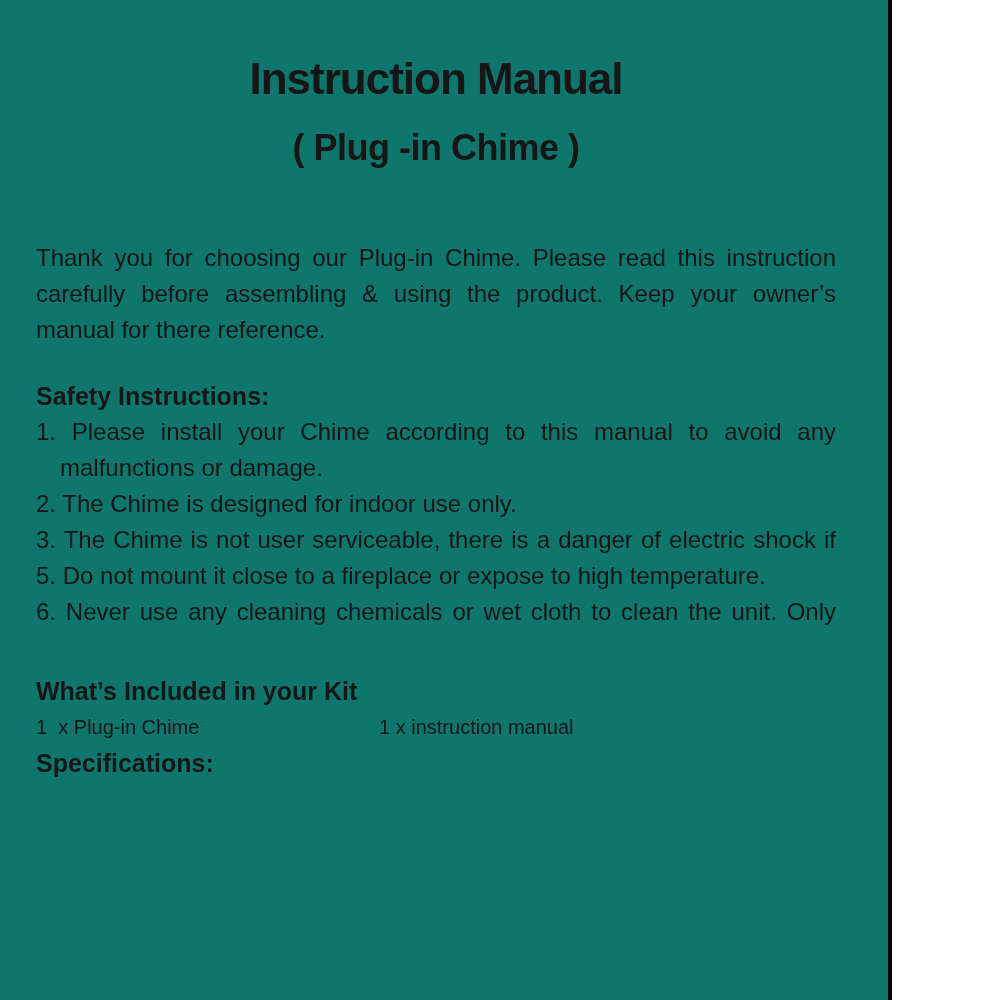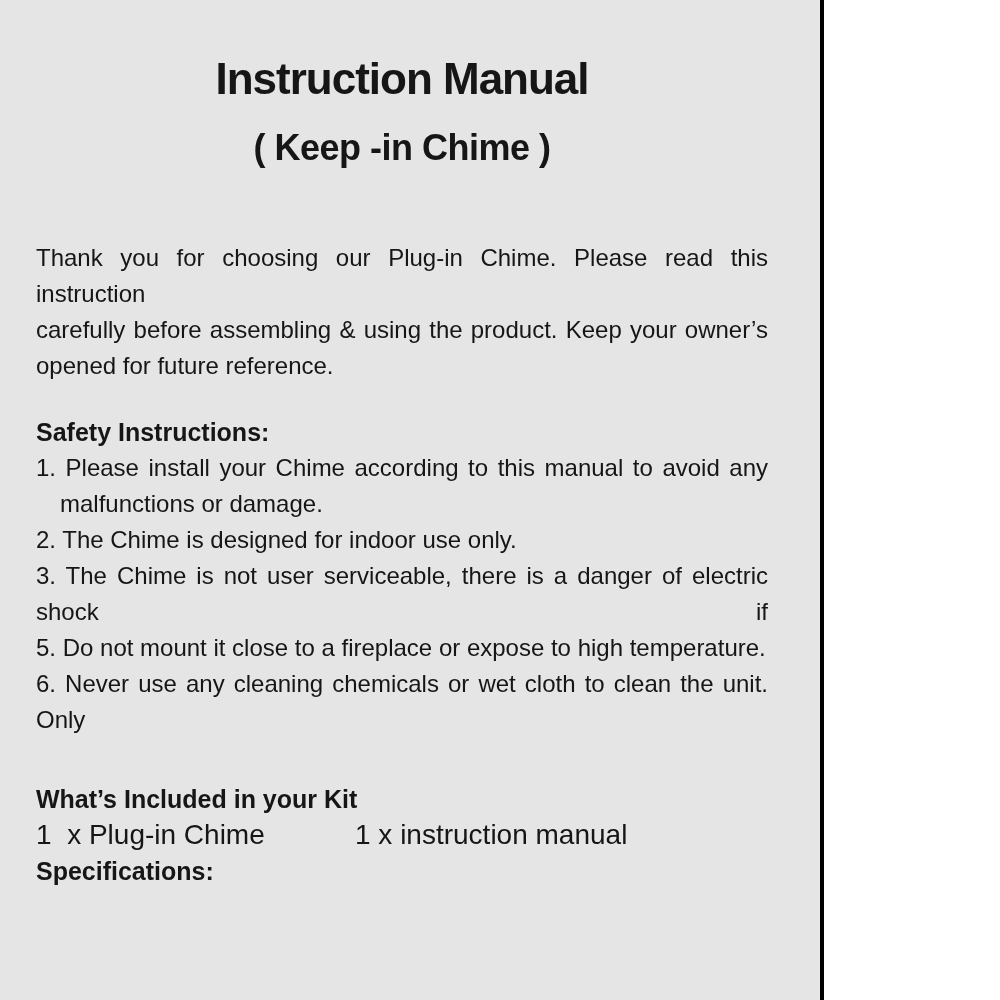--- a/index.html
+++ b/index.html
@@ -1,20 +1,20 @@
 <!DOCTYPE html>
 <html><head>
 <meta charset="utf-8">
 <style>
   html, body { margin: 0; padding: 0; }
   .page {
     position: relative;
-    width: 824px;
+    width: 892px;
     height: 1000px;
-    background: #e5e5e5;
+    background: #0f766e;
     overflow: hidden;
     font-family: "Liberation Sans", sans-serif;
     color: #161616;
   }
   .edge-line {
     position: absolute;
     top: 0;
     right: 0;
     width: 4px;
     height: 1000px;
@@ -54,43 +54,44 @@
     margin: 0;
     font-size: 25px;
     line-height: 36px;
     font-weight: bold;
   }
   .safety-heading { margin-top: 30px; }
   .kit-heading { margin-top: 43px; }
   .specs-heading { }
   .kit-row {
     display: flex;
-    font-size: 28px;
+    font-size: 20px;
     line-height: 36px;
+    gap: 24px;
   }
   .kit-item-1 {
     flex: 0 0 319px;
     white-space: pre-wrap;
   }
 </style>
 </head>
 <body>
 
 <div class="page">
   <div class="edge-line"></div>
 
   <div class="content">
 
     <h1 class="title">Instruction Manual</h1>
-    <h2 class="subtitle">( Keep -in Chime )</h2>
+    <h2 class="subtitle">( Plug -in Chime )</h2>
 
     <div class="intro body-text">
       <div class="jline">Thank you for choosing our Plug-in Chime. Please read this instruction</div>
       <div class="jline">carefully before assembling &amp; using the product. Keep your owner’s</div>
-      <div>opened for future reference.</div>
+      <div>manual for there reference.</div>
     </div>
 
     <h3 class="section-heading safety-heading">Safety Instructions:</h3>
 
     <div class="body-text">
       <div class="jline">1. Please install your Chime according to this manual to avoid any</div>
       <div class="cont">malfunctions or damage.</div>
       <div>2. The Chime is designed for indoor use only.</div>
       <div class="jline">3. The Chime is not user serviceable, there is a danger of electric shock if</div>
       <div>5. Do not mount it close to a fireplace or expose to high temperature.</div>

